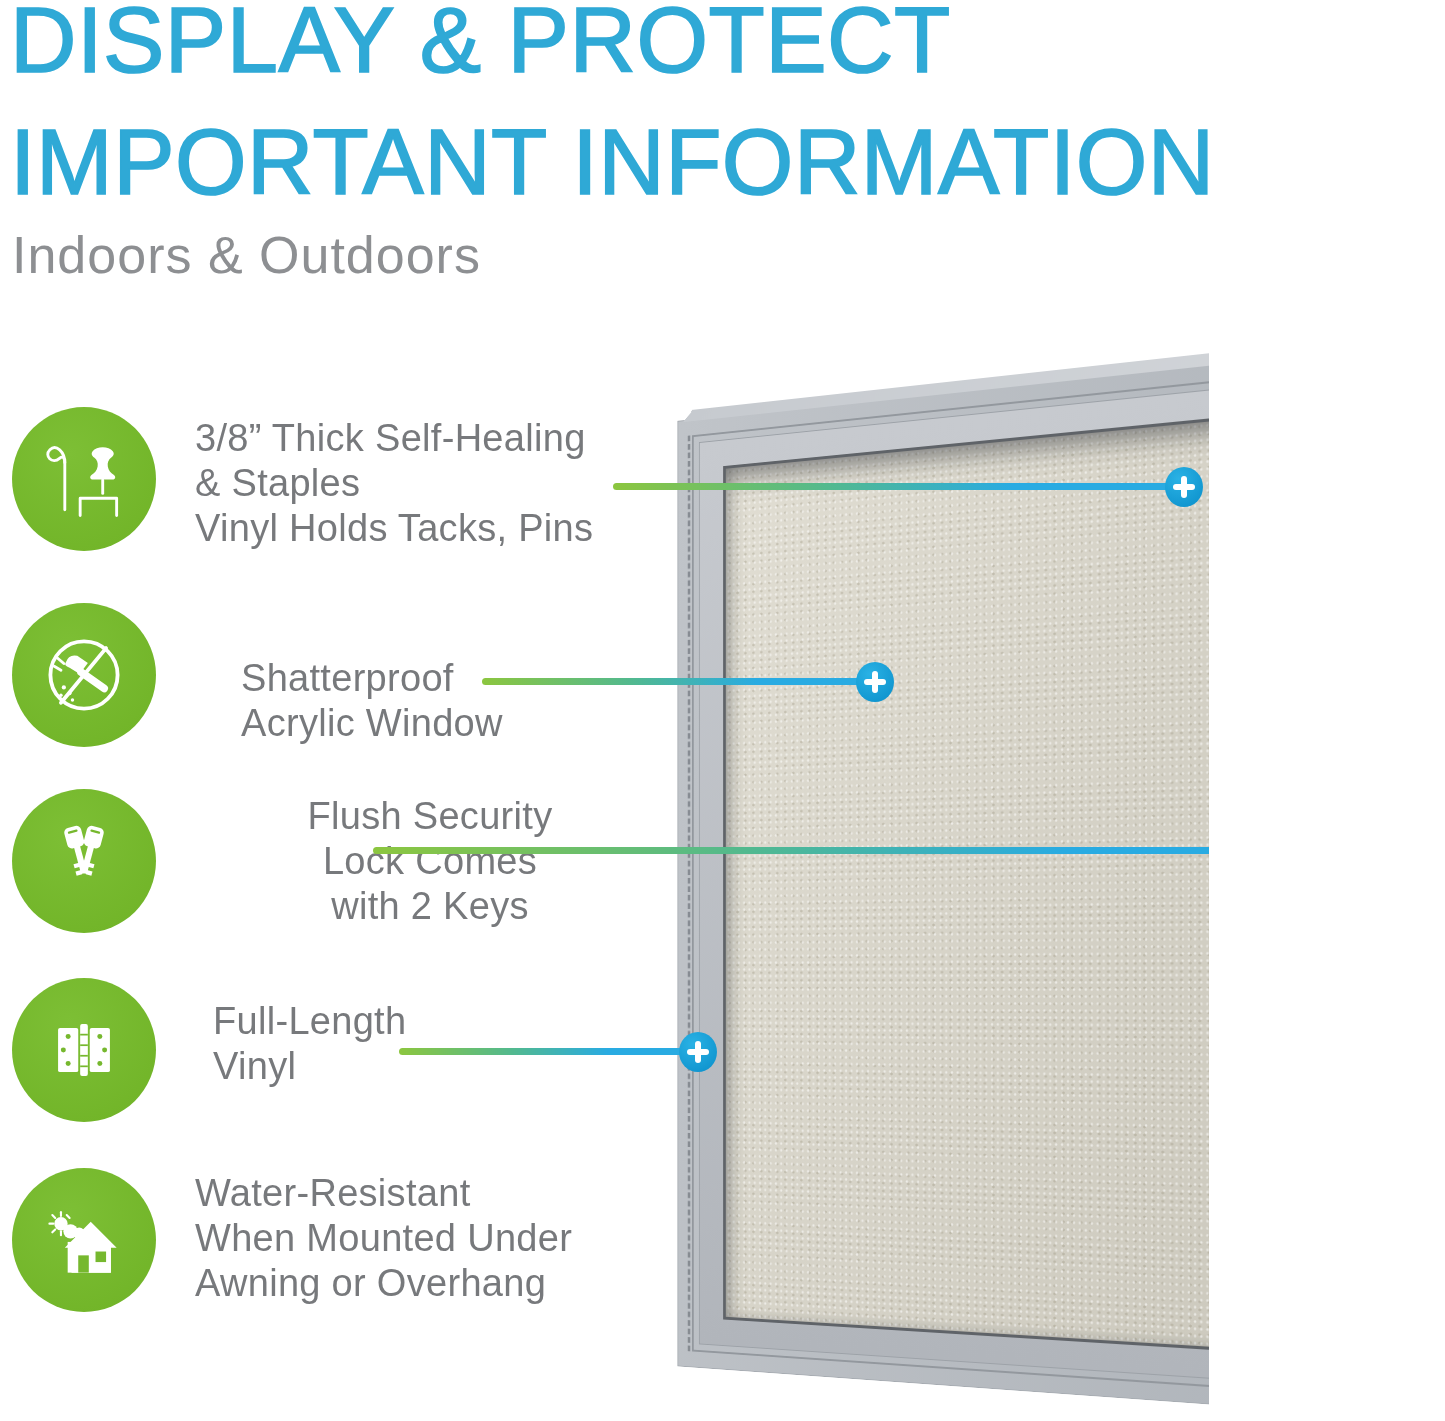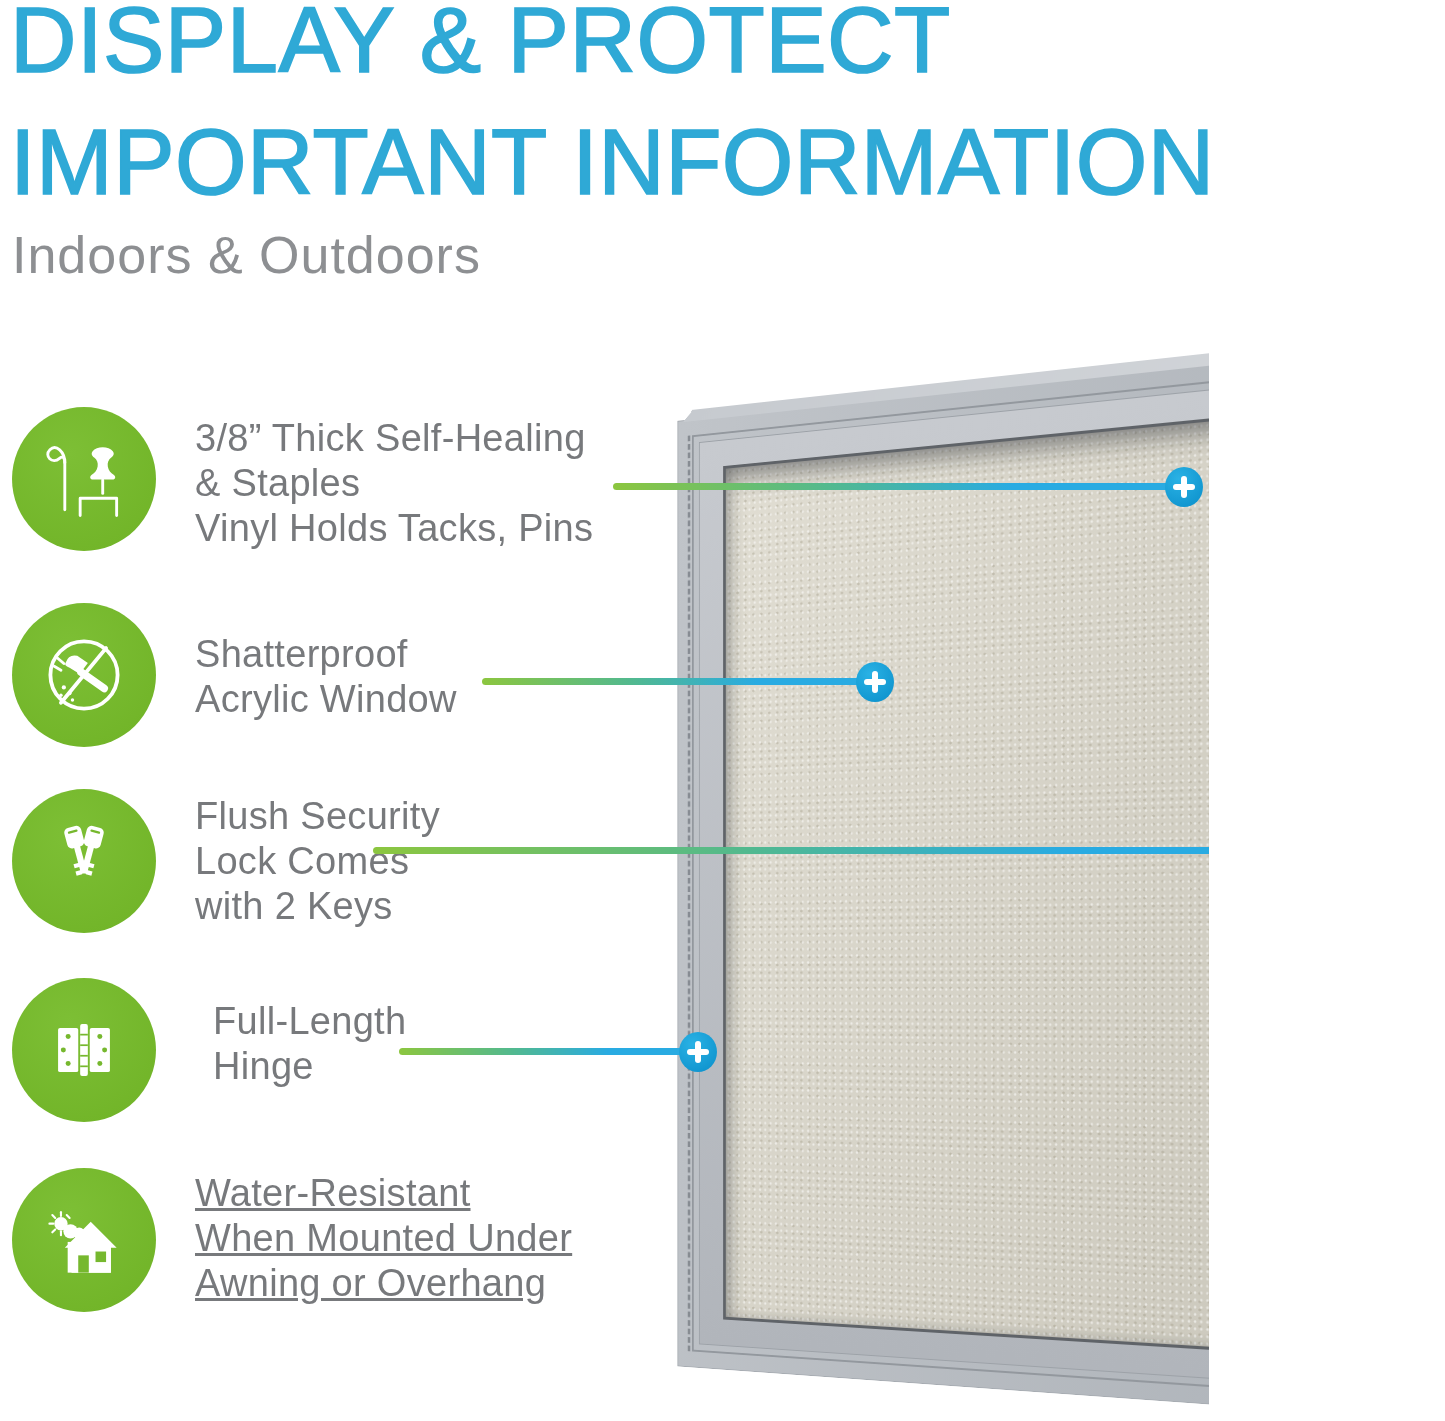--- a/index.html
+++ b/index.html
@@ -24,21 +24,21 @@
     background:radial-gradient(circle at 40% 32%,#7dbf35,#72b529 78%);
     display:flex;align-items:center;justify-content:center;
   }
   .ic-1{top:407px;}.ic-2{top:603px;}.ic-3{top:789px;}.ic-4{top:978px;}.ic-5{top:1168px;}
   .icon-circle svg{width:96px;height:96px;display:block;}
   
   .feature-text{
     position:absolute;left:195px;width:470px;
     font-size:38px;line-height:45px;color:#77797c;letter-spacing:.3px;
   }
-  .ft-1{top:416px;}.ft-2{top:632px;}.ft-3{top:794px;}.ft-4{top:999px;margin-left:18px;}.ft-5{top:1171px;text-decoration:underline;}
+  .ft-1{top:416px;}.ft-2{top:656px;margin-left:46px;}.ft-3{top:794px;text-align:center;}.ft-4{top:999px;margin-left:18px;}.ft-5{top:1171px;}
   
   .board-scene{
     position:absolute;left:645px;top:385px;width:750px;height:1005px;
     perspective:1400px;perspective-origin:50% 60%;z-index:1;
   }
   .board-rot{position:absolute;inset:0;transform:rotateY(-14deg);transform-style:preserve-3d;}
   .cab-side{
     position:absolute;left:100%;top:0;bottom:0;width:54px;
     transform-origin:left center;transform:rotateY(90deg);
     background:linear-gradient(180deg,#c4c8cd,#8f949b 50%,#82878d);
@@ -219,21 +219,21 @@
     <div>Shatterproof</div>
     <div>Acrylic Window</div>
   </div>
   <div class="feature-text ft-3">
     <div>Flush Security</div>
     <div>Lock Comes</div>
     <div>with 2 Keys</div>
   </div>
   <div class="feature-text ft-4">
     <div>Full-Length</div>
-    <div>Hinge</div>
+    <div>Vinyl</div>
   </div>
   <div class="feature-text ft-5">
     <div>Water-Resistant</div>
     <div>When Mounted Under</div>
     <div>Awning or Overhang</div>
   </div>
 
   <div class="board-scene">
     <div class="board-rot">
       <div class="cab-side"></div>

